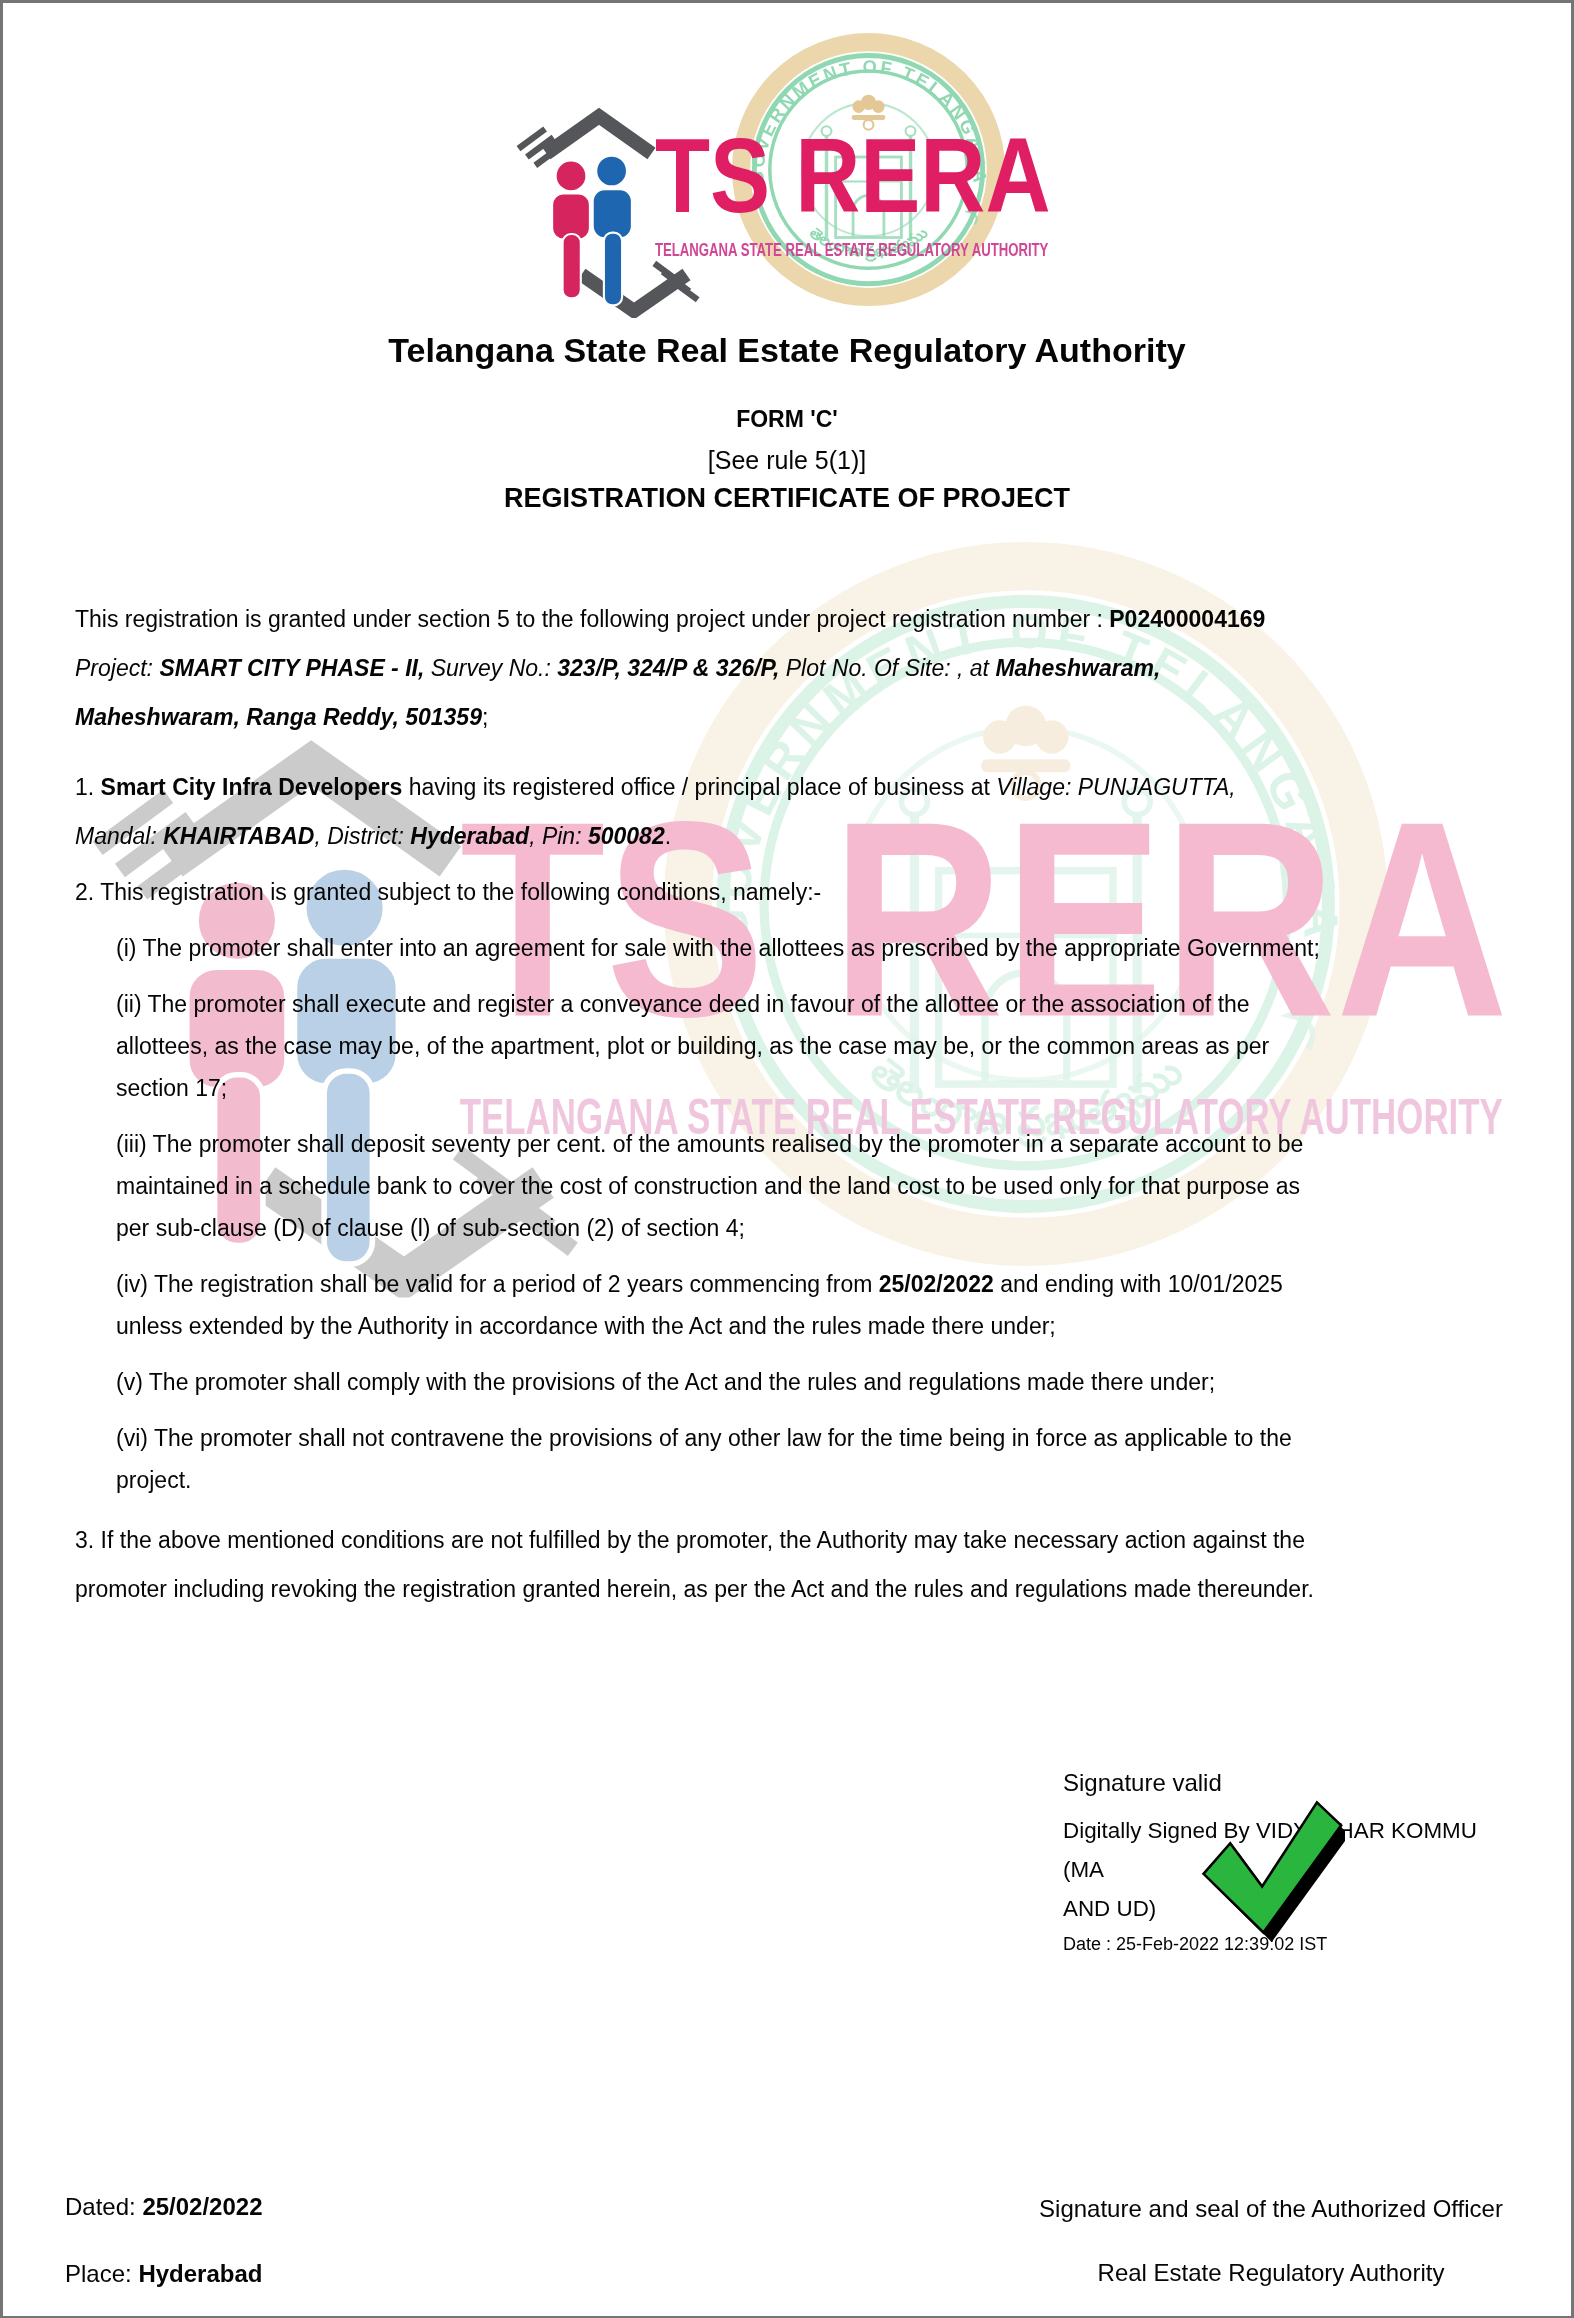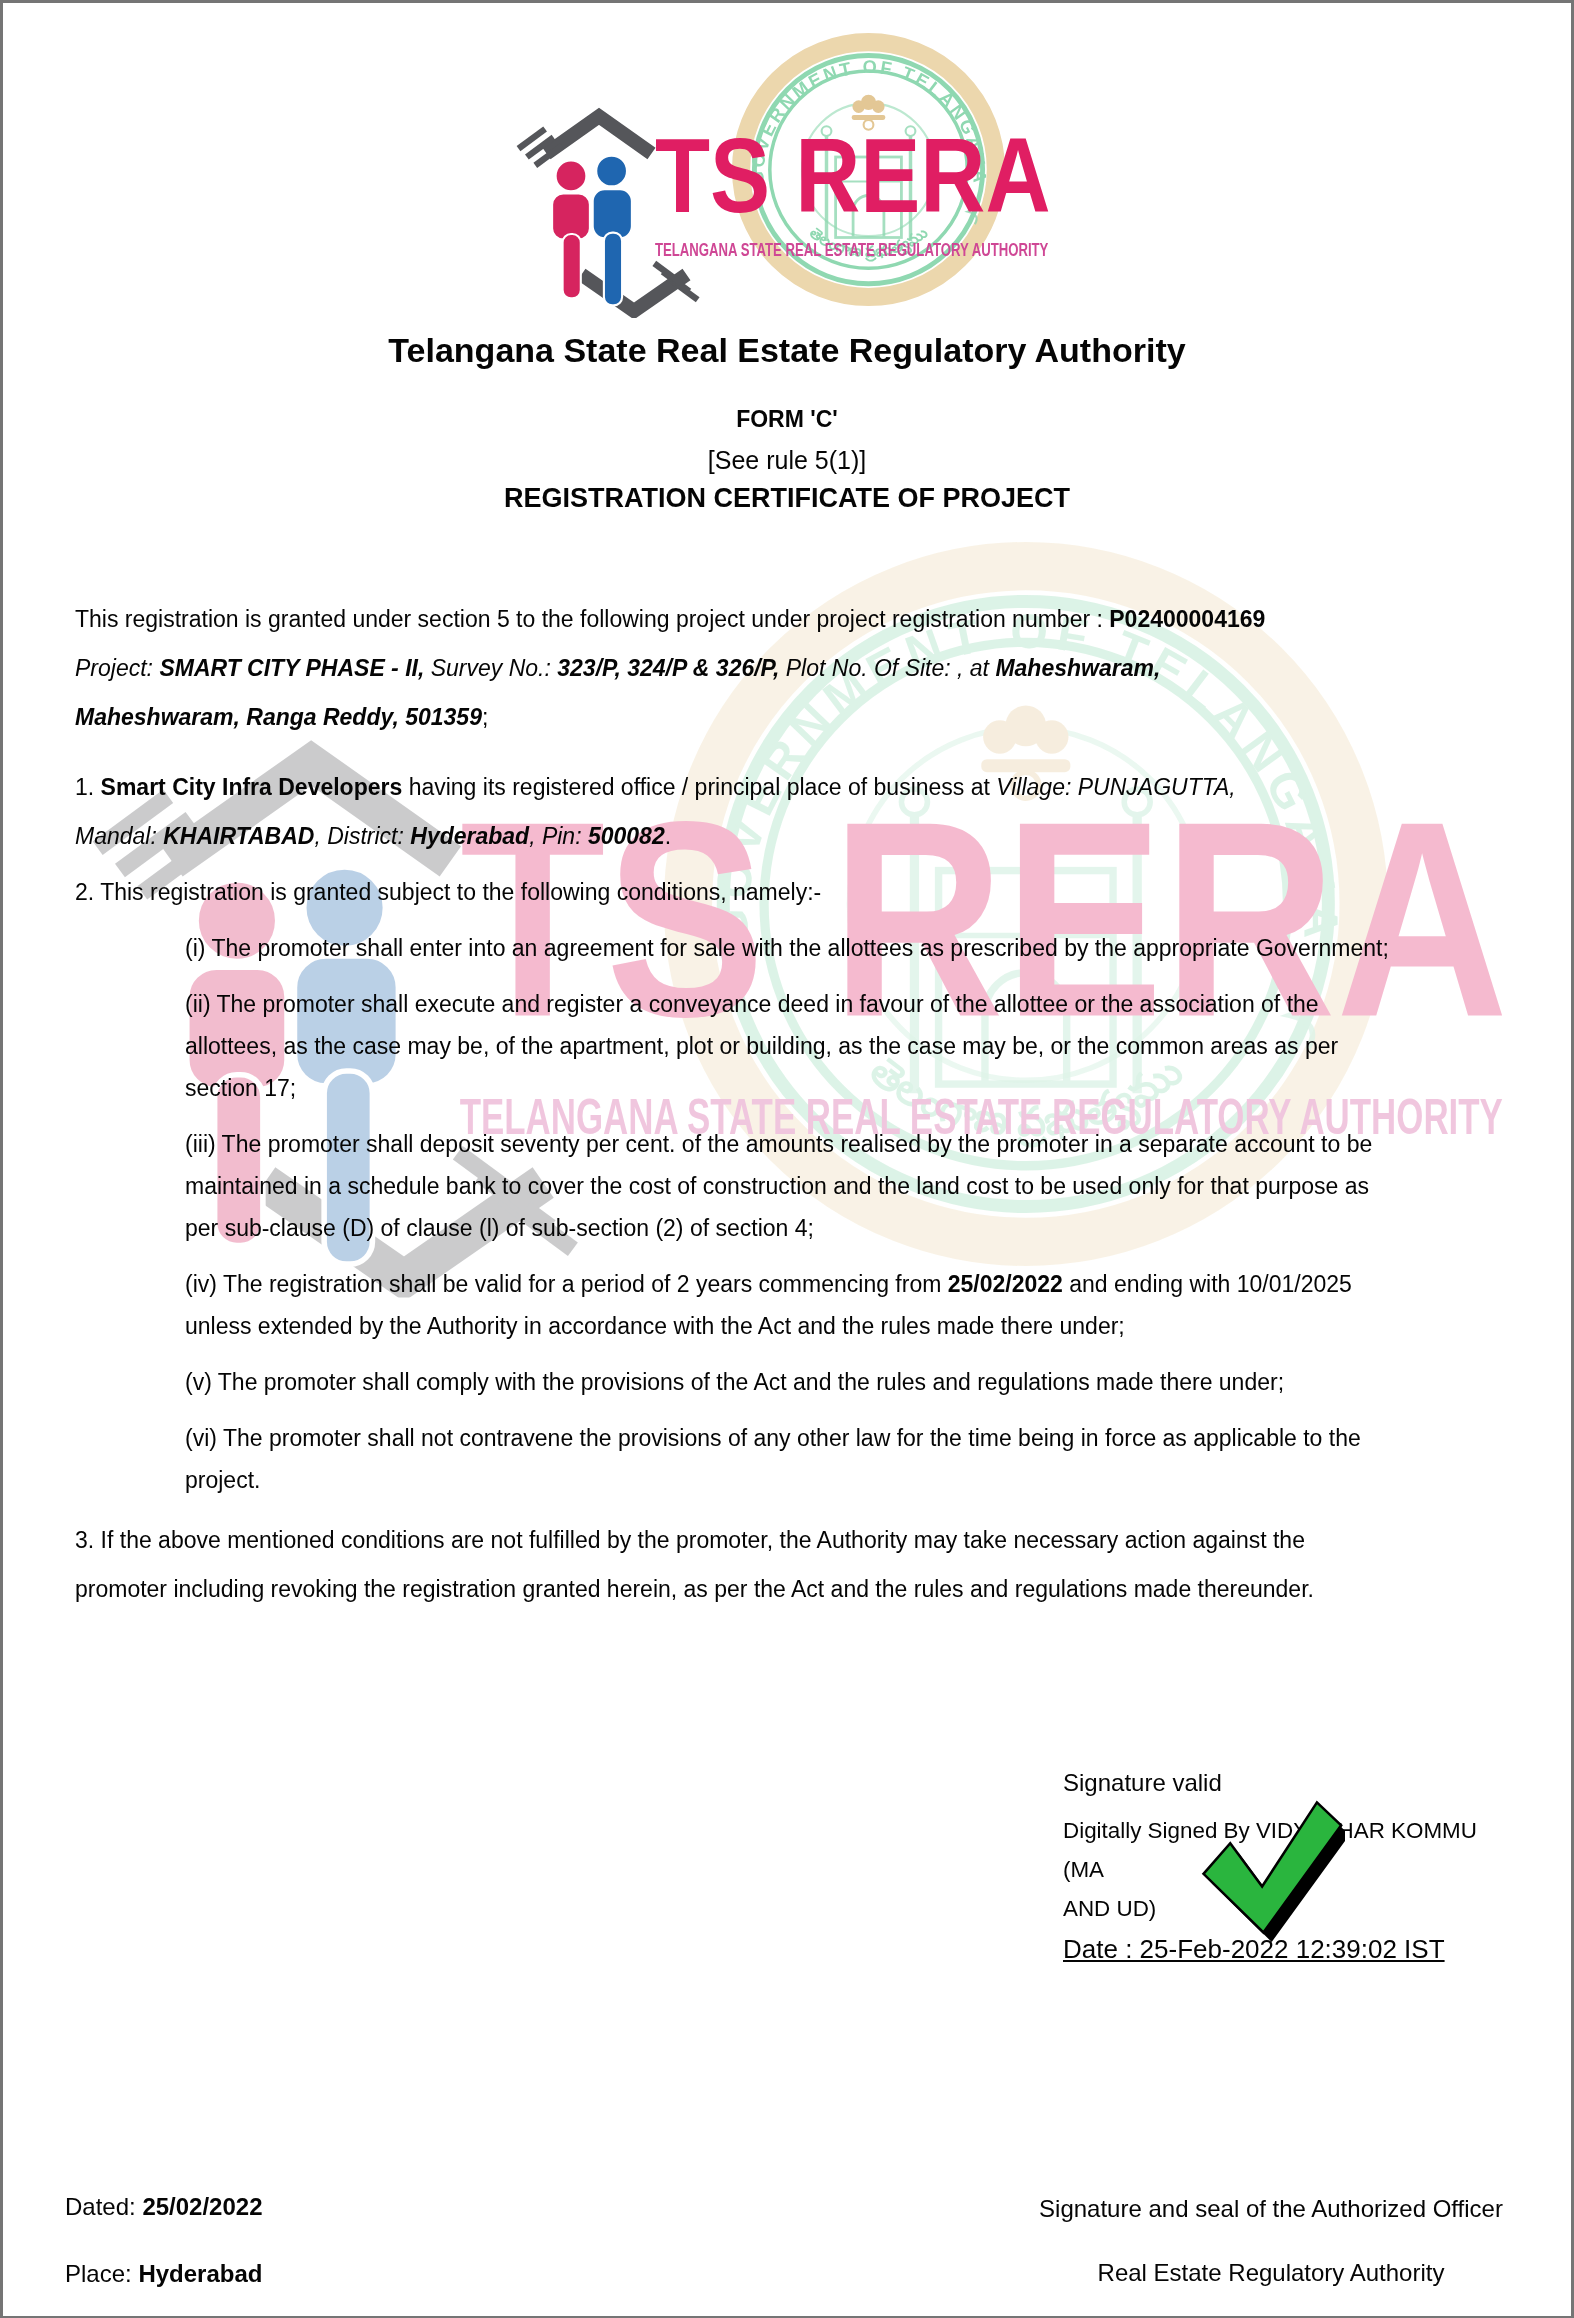--- a/index.html
+++ b/index.html
@@ -23,28 +23,28 @@
   .authority-name{font-size:34px;font-weight:bold;margin:0 0 36px 0;}
   .form-label{font-size:23px;font-weight:bold;margin:0 0 12.6px 0;}
   .rule-ref{font-size:25px;font-weight:normal;margin:0 0 8.4px 0;}
   .cert-title{font-size:27px;font-weight:bold;margin:0;}
   
   .doc-body{position:absolute;left:72px;top:592px;width:1461px;font-size:23px;}
   .doc-body p{margin:0;white-space:nowrap;}
   .p-intro{line-height:49px;}
   .p-promoter{line-height:49px;margin-top:21px !important;}
   .p-cond-intro{line-height:49px;margin-top:7px !important;}
-  .conditions{margin-top:9.8px;margin-left:110px;}
+  .conditions{margin-top:9.8px;margin-left:41px;}
   .conditions p{line-height:42px;margin-bottom:14px !important;}
   .p-closing{line-height:49px;margin-top:15.4px !important;}
   
   .sig-block{position:absolute;left:1060px;top:1766px;width:448px;z-index:2;}
   .sig-status{font-size:24px;margin:0 0 14px 0;}
   .sig-by{font-size:22.4px;line-height:39px;margin:0;}
-  .sig-date{font-size:26px;margin:5.6px 0 0 0;text-decoration:underline;}
+  .sig-date{font-size:18px;margin:5.6px 0 0 0;}
   .check-wrap{position:absolute;left:1189px;top:1781px;width:153px;height:163px;z-index:3;}
   
   .footer-left{position:absolute;left:62px;top:2190px;font-size:24px;}
   .footer-left p{margin:0 0 39px 0;}
   .footer-right{position:absolute;left:1001px;top:2192px;width:534px;text-align:center;font-size:24px;}
   .footer-right p{margin:0 0 36px 0;}
   b{font-weight:bold;}
 </style>
 </head>
 <body>

